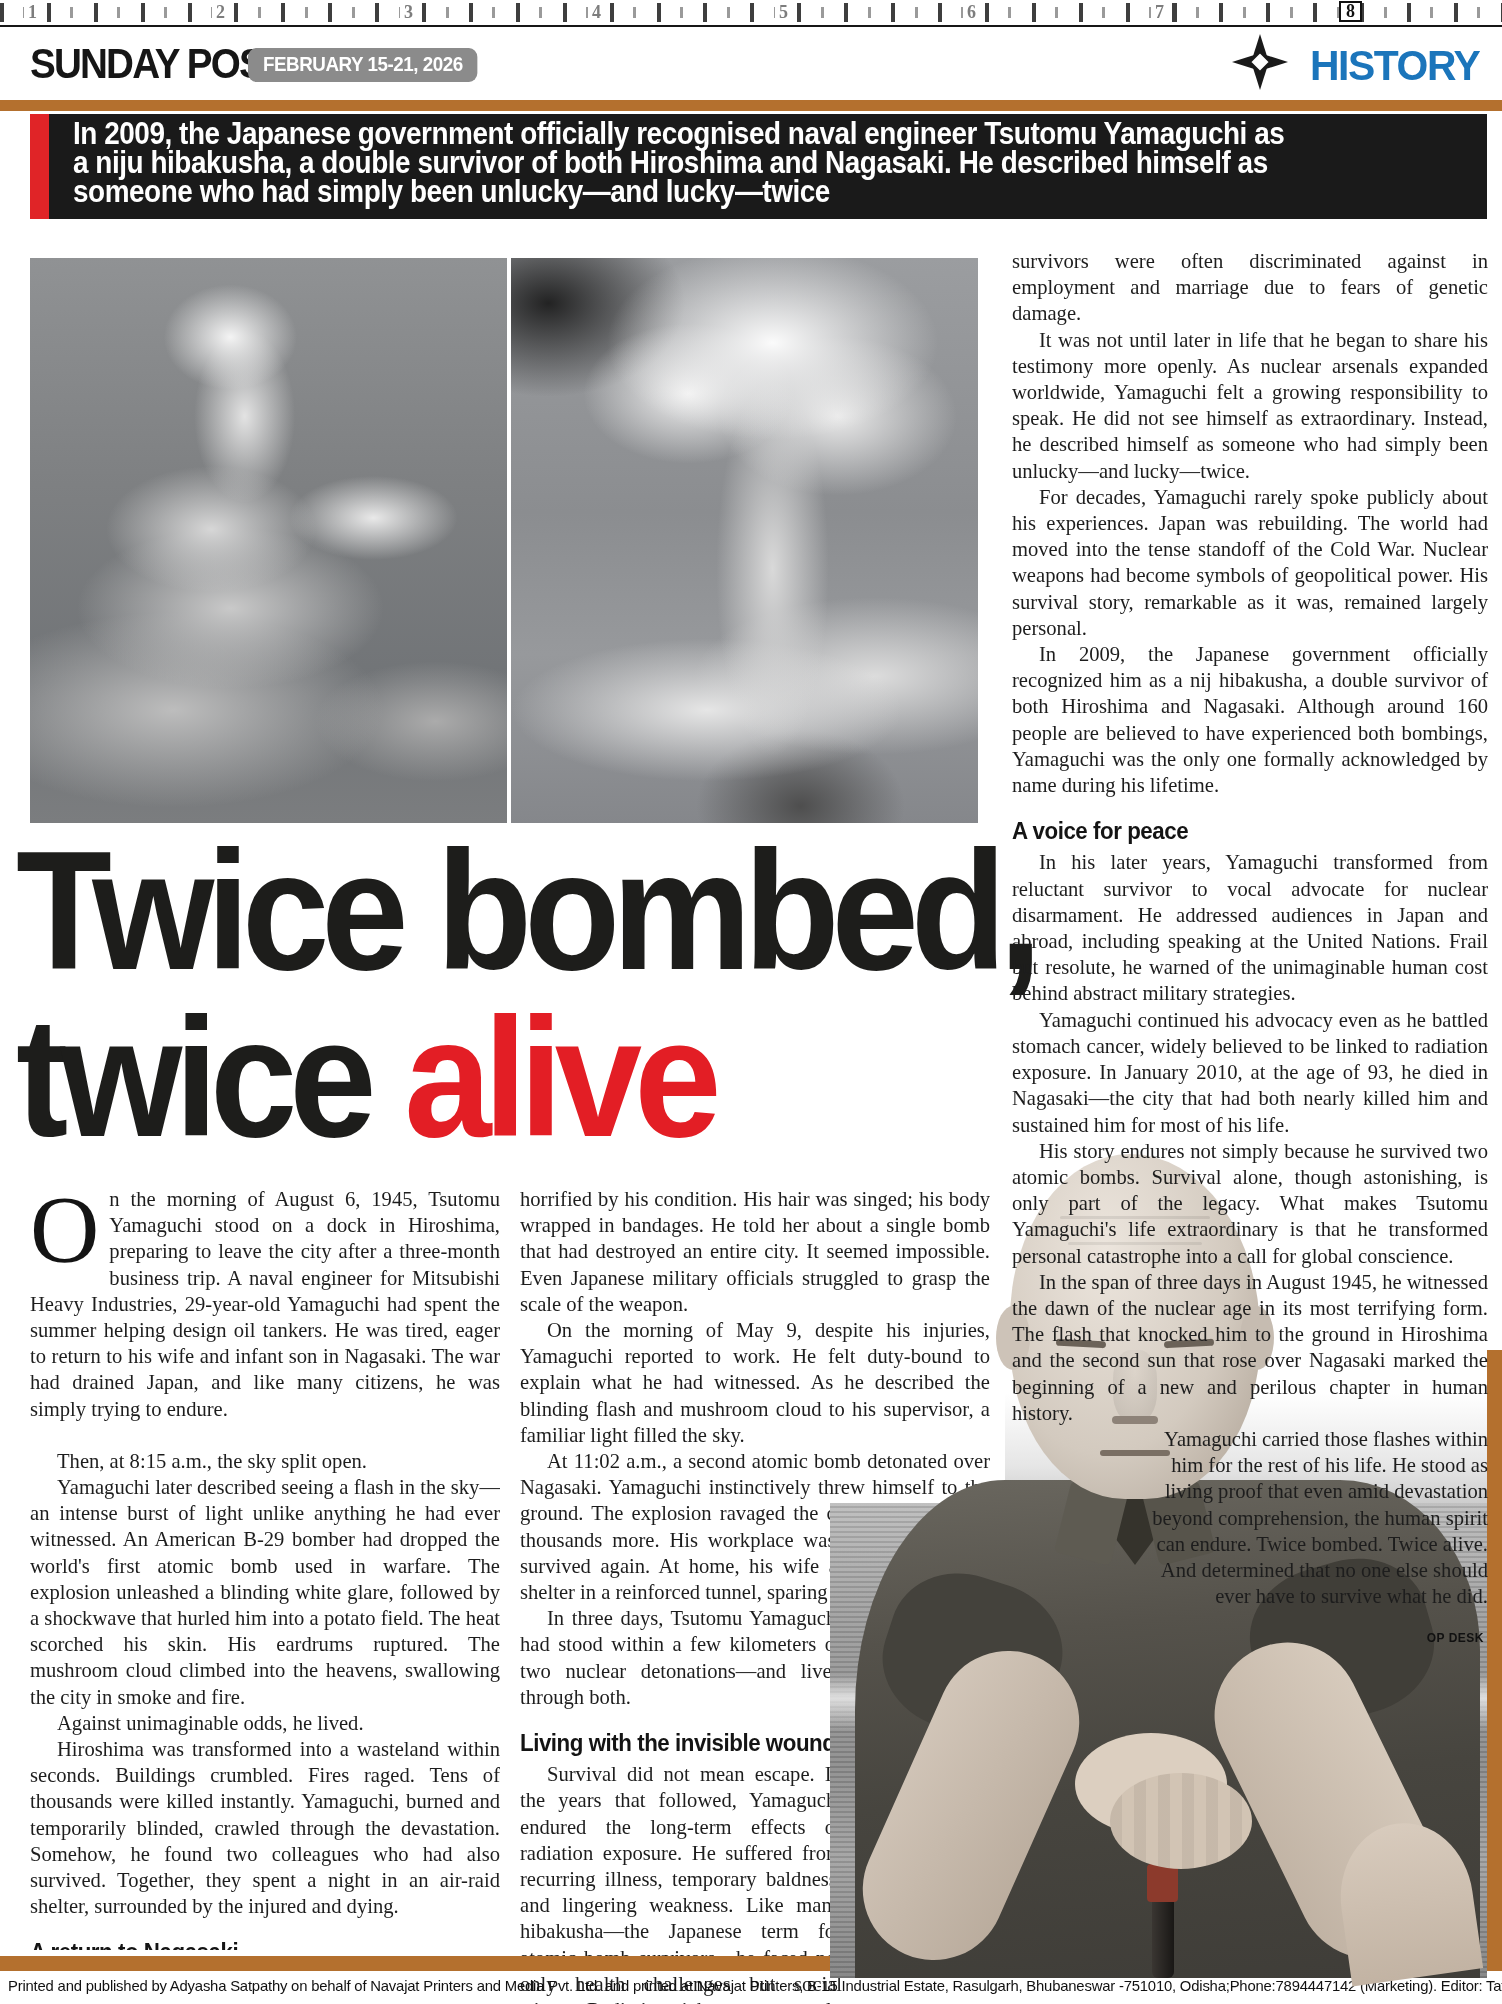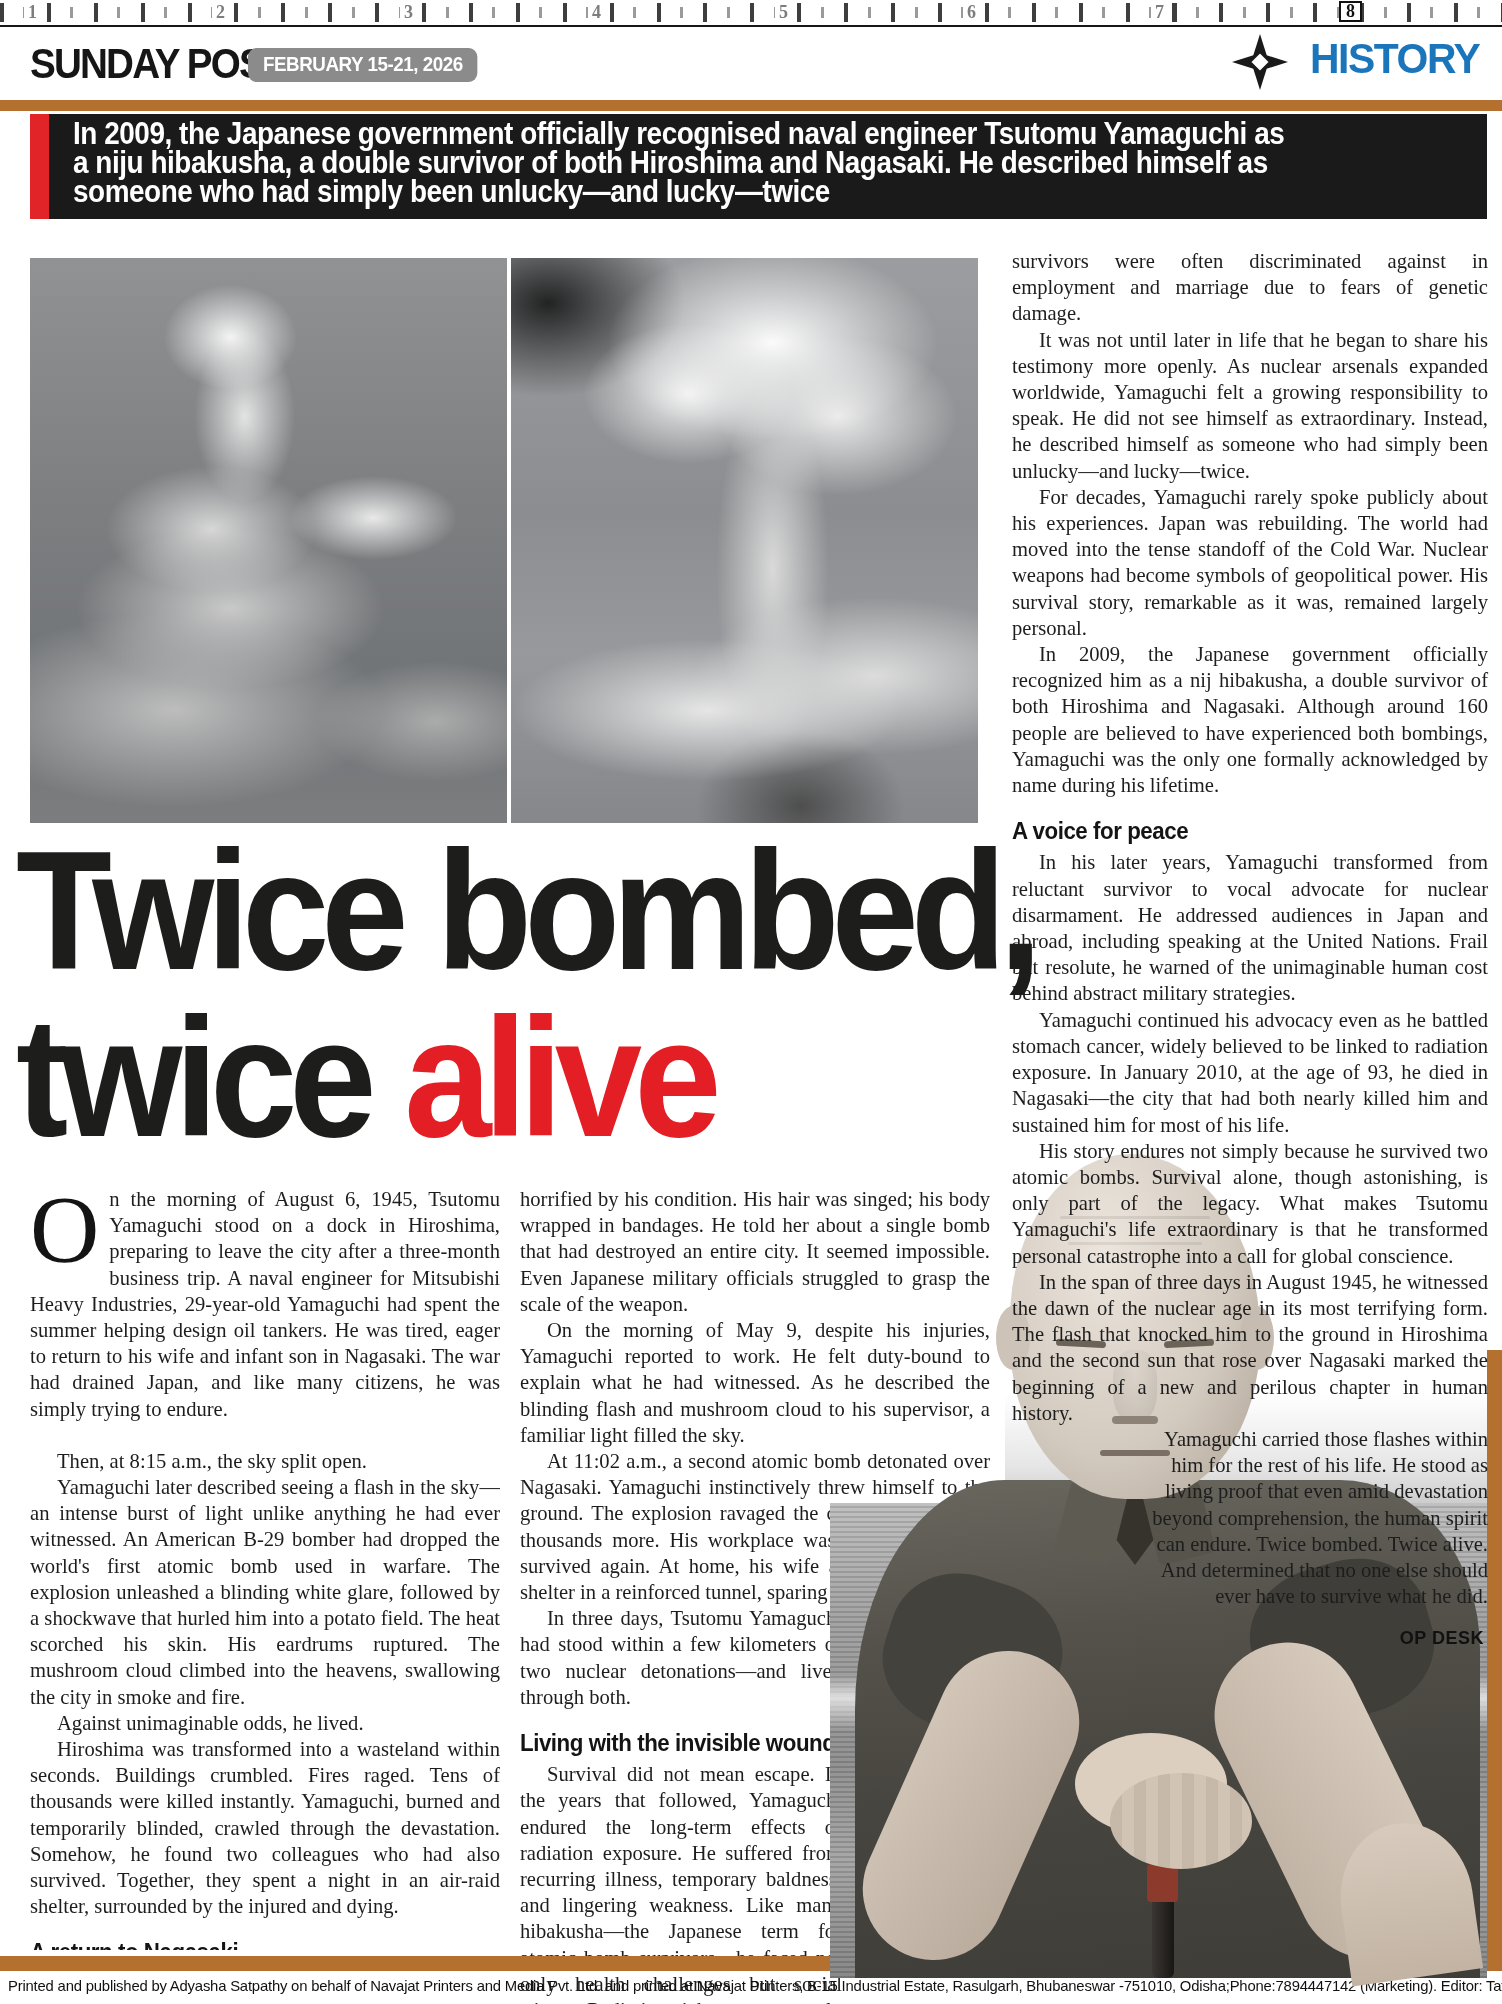--- a/index.html
+++ b/index.html
@@ -22,21 +22,21 @@
 
   
   .masthead { position:absolute; top:32px; left:0; width:1502px; height:64px; }
   .mast-title { position:absolute; left:30px; top:8px; font-family:"Liberation Sans",sans-serif;
     font-weight:bold; font-size:42px; letter-spacing:-2px; color:#161616;
     transform:scaleX(.92); transform-origin:left center; white-space:nowrap; }
   .date-badge { position:absolute; left:248px; top:16px; background:#8b8b8b; color:#fff;
     font-family:"Liberation Sans",sans-serif; font-weight:bold; font-size:20px;
     padding:5px 16px 6px; border-radius:9px; letter-spacing:-0.5px;
     transform:scaleX(.94); transform-origin:left center; white-space:nowrap; }
-  .section-brand { position:absolute; right:14px; top:2px; display:flex; align-items:flex-start; gap:22px; }
+  .section-brand { position:absolute; right:14px; top:2px; display:flex; align-items:flex-end; gap:22px; }
   .compass { width:56px; height:56px; }
   .section-name { font-family:"Liberation Sans",sans-serif; font-weight:bold; font-size:43px;
     color:#1b75bb; letter-spacing:-1.5px; transform:scaleX(.95); transform-origin:left center; }
 
   .bar-orange-top { position:absolute; top:100px; left:0; width:1502px; height:11px; background:#b4702e; }
   .bar-orange-bottom { position:absolute; top:1956px; left:0; width:1502px; height:15px; background:#b4702e; }
   .bar-orange-right { position:absolute; top:1350px; left:1487px; width:15px; height:606px; background:#b4702e; }
 
   
   .standfirst { position:absolute; top:114px; left:30px; width:1457px; height:105px;
@@ -87,21 +87,21 @@
   .col2 { left:520px; top:1186px; width:470px;  height:764px; }
   .col3 { left:1012px; top:248px; width:476px; }
   .subhead { font-family:"Liberation Sans",sans-serif; font-weight:bold; font-size:24px;
     letter-spacing:-0.5px; color:#141414; text-align:left; text-indent:0;
     margin:20px 0 5px; transform:scaleX(.93); transform-origin:left center; white-space:nowrap; }
   .gap-before { margin-top:26px; }
   .dropcap { float:left; font-size:96px; line-height:76px; padding:6px 10px 0 0; color:#141414;
     font-family:"Liberation Serif",serif; }
   .col2-narrow { width:322px; }
   .p9-wrap { width:340px; margin-left:auto; text-align:right; }
-  .byline { font-family:"Liberation Sans",sans-serif; font-weight:bold; font-size:18px;
+  .byline { font-family:"Liberation Sans",sans-serif; font-weight:bold; font-size:12px;
     letter-spacing:0.5px; color:#111; text-align:right; margin-top:16px; padding-right:4px; }
 
   .col3 { z-index:5; }
 
   
   .yam-photo { position:absolute; left:830px; top:1148px; width:657px; height:830px; z-index:1; }
   .yp-sky { position:absolute; left:175px; right:0; top:245px; height:112px;
     background:linear-gradient(180deg, rgba(255,255,255,0), #e6e6e6 65%, #cccccc 100%); }
   .yp-city { position:absolute; left:0; right:0; top:355px; bottom:0;
     background:

